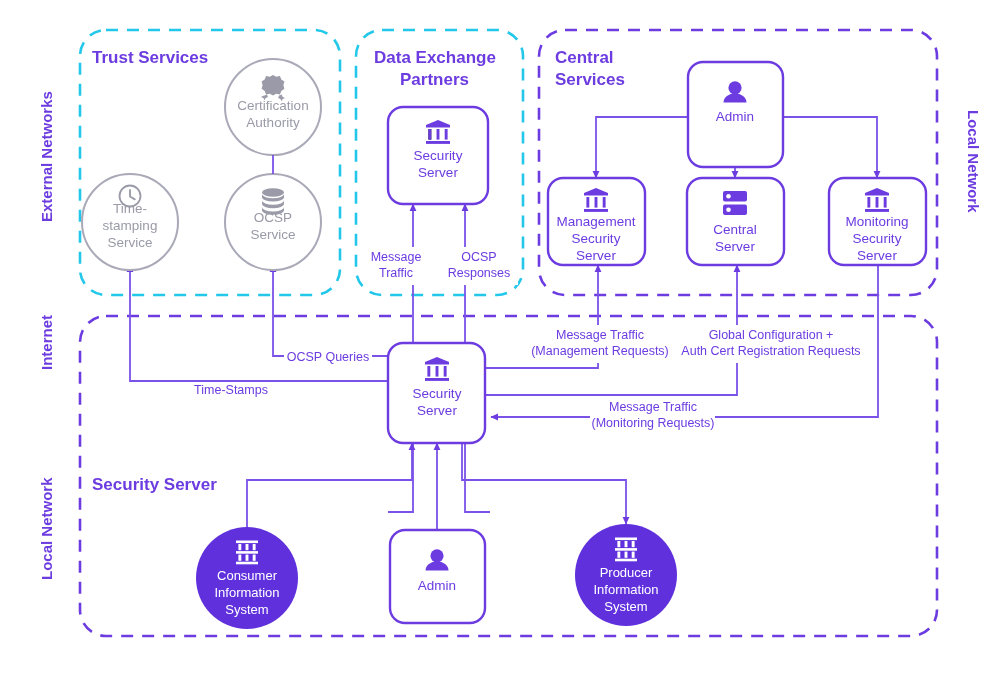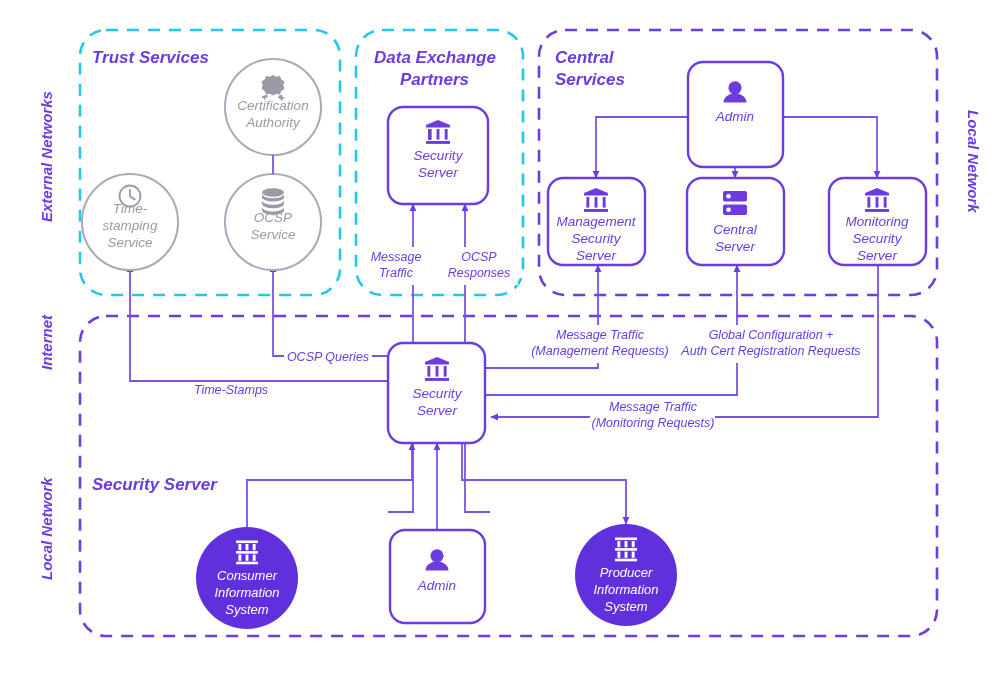--- a/index.html
+++ b/index.html
@@ -1,18 +1,18 @@
 <!DOCTYPE html>
 <html><head>
 <meta charset="utf-8">
 <style>
   html,body{margin:0;padding:0;background:#ffffff;}
   body{width:1000px;height:677px;overflow:hidden;
        font-family:"Liberation Sans","DejaVu Sans",sans-serif;}
-  #stage{position:relative;width:1000px;height:556px;font-style:italic;}
+  #stage{position:relative;width:1000px;height:556px;}
   svg{position:absolute;top:0;left:0;}
   text{font-family:"Liberation Sans","DejaVu Sans",sans-serif;}
   .zone-title{font-size:17px;font-weight:bold;fill:#6c3ce0;}
   .side-label{font-size:15px;font-weight:bold;fill:#6c3ce0;}
   .node-label{font-size:13.5px;fill:#6c3ce0;}
   .node-label-gray{font-size:13.5px;fill:#9a9aa8;}
   .node-label-white{font-size:13px;fill:#ffffff;}
   .edge-label{font-size:12.5px;fill:#6c3ce0;}
   .box-stroke{fill:#ffffff;stroke:#6c3ce0;stroke-width:2.4;}
   .circle-gray{fill:#ffffff;stroke:#a9a9b8;stroke-width:2;}

